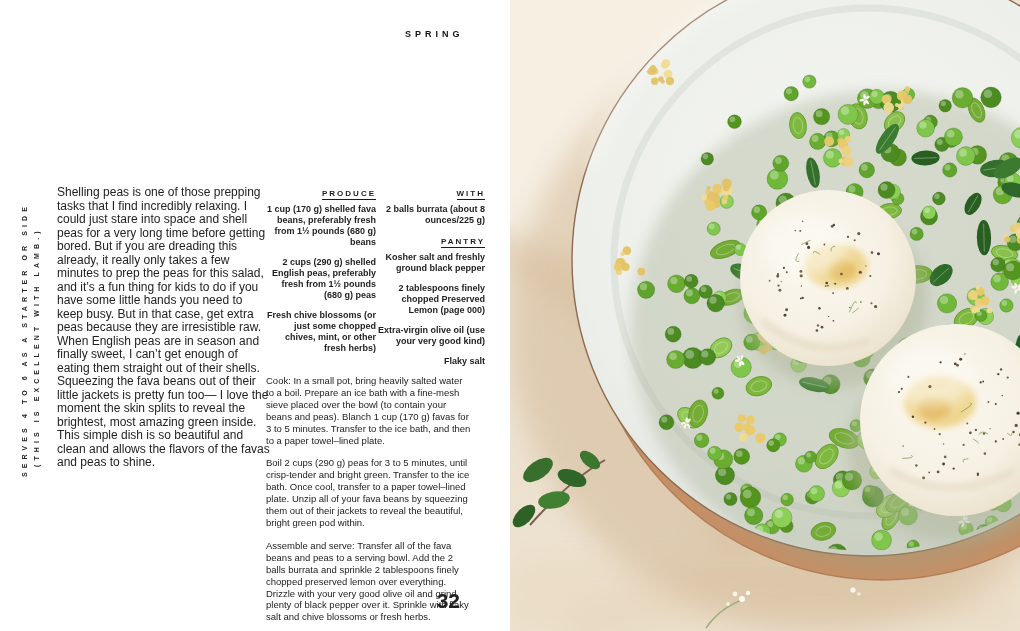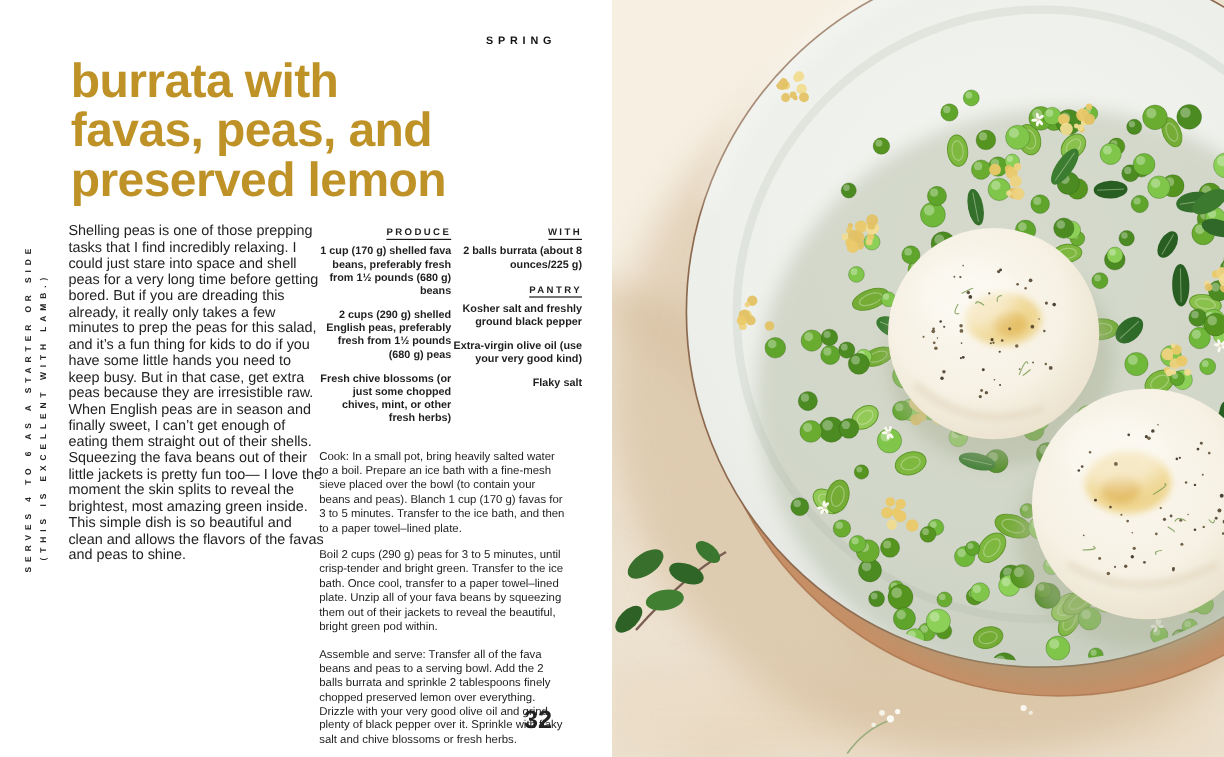--- a/index.html
+++ b/index.html
@@ -51,43 +51,39 @@
 </style>
 </head>
 <body>
 
 <div class="spread">
 
   <div class="left-page">
 
     <div class="spring-label">SPRING</div>
 
-    <h1 class="title">
-      <span>burrata with</span>
-      <span>favas, peas, and</span>
-      <span>preserved lemon</span>
-    </h1>
 
     <span class="vline vline1">SERVES 4 TO 6 AS A STARTER OR SIDE</span>
     <span class="vline vline2">(THIS IS EXCELLENT WITH LAMB.)</span>
 
     <p class="intro">Shelling peas is one of those prepping tasks that I find incredibly relaxing. I could just stare into space and shell peas for a very long time before getting bored. But if you are dreading this already, it really only takes a few minutes to prep the peas for this salad, and it’s a fun thing for kids to do if you have some little hands you need to keep busy. But in that case, get extra peas because they are irresistible raw. When English peas are in season and finally sweet, I can’t get enough of eating them straight out of their shells. Squeezing the fava beans out of their little jackets is pretty fun too— I love the moment the skin splits to reveal the brightest, most amazing green inside. This simple dish is so beautiful and clean and allows the flavors of the favas and peas to shine.</p>
 
     <div class="col col-produce">
       <div class="col-header"><span class="hdr">PRODUCE</span></div>
       <p class="ing">1 cup (170 g) shelled fava beans, preferably fresh from 1½ pounds (680 g) beans</p>
       <p class="ing">2 cups (290 g) shelled English peas, preferably fresh from 1½ pounds (680 g) peas</p>
       <p class="ing">Fresh chive blossoms (or just some chopped chives, mint, or other fresh herbs)</p>
     </div>
 
     <div class="col col-dairy">
       <div class="col-header"><span class="hdr">WITH</span></div>
       <p class="ing">2 balls burrata (about 8 ounces/225 g)</p>
       <div class="col-header later"><span class="hdr">PANTRY</span></div>
       <p class="ing">Kosher salt and freshly ground black pepper</p>
+      <p class="ing">2 tablespoons finely chopped Preserved Lemon (page 000)</p>
       <p class="ing">Extra-virgin olive oil (use your very good kind)</p>
       <p class="ing">Flaky salt</p>
     </div>
 
     <div class="method">
       <p>Cook: In a small pot, bring heavily salted water to a boil. Prepare an ice bath with a fine-mesh sieve placed over the bowl (to contain your beans and peas). Blanch 1 cup (170 g) favas for 3 to 5 minutes. Transfer to the ice bath, and then to a paper towel–lined plate.</p>
       <p>Boil 2 cups (290 g) peas for 3 to 5 minutes, until crisp-tender and bright green. Transfer to the ice bath. Once cool, transfer to a paper towel–lined plate. Unzip all of your fava beans by squeezing them out of their jackets to reveal the beautiful, bright green pod within.</p>
       <p>Assemble and serve: Transfer all of the fava beans and peas to a serving bowl. Add the 2 balls burrata and sprinkle 2 tablespoons finely chopped preserved lemon over everything. Drizzle with your very good olive oil and grind plenty of black pepper over it. Sprinkle with flaky salt and chive blossoms or fresh herbs.</p>
     </div>
 

